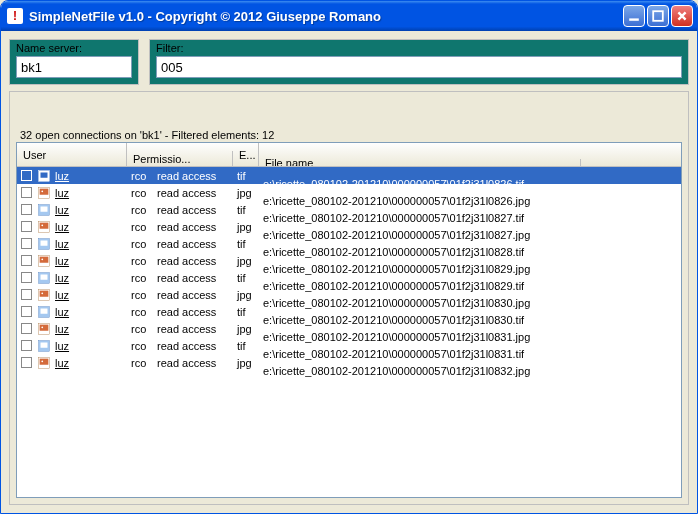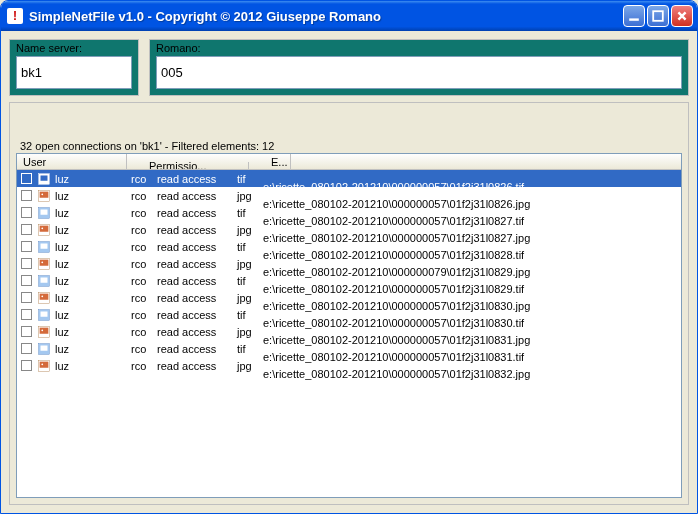--- a/index.html
+++ b/index.html
@@ -78,21 +78,21 @@
     flex-direction: column;
   }
   .field-group.name { width: 130px; }
   .field-group.filter { flex: 1; }
   .field-label { font-size: 11px; color: #000; margin-bottom: 2px; }
   .field-input {
     border: 1px solid #7f9db9;
     background: #fff;
     font-size: 13px;
     padding: 2px 4px;
-    height: 33px;
+    height: 22px;
     font-family: Tahoma, Arial, sans-serif;
   }
   .list-group {
     flex: 1;
     border: 1px solid #bfbfbf;
     padding: 2px 6px 6px 6px;
     display: flex;
     flex-direction: column;
     position: relative;
   }
@@ -111,24 +111,23 @@
   .listview {
     flex: 1;
     border: 1px solid #7f9db9;
     background: #fff;
     display: flex;
     flex-direction: column;
     overflow: hidden;
   }
   .headers {
     display: flex;
-    height: 16px;
+    height: 24px;
     background: linear-gradient(to bottom, #fefefe, #ece9d8);
     border-bottom: 1px solid #c0c0c0;
-    gap: 16px;
   }
   .hcol {
     border-right: 1px solid #c0c0c0;
     padding: 2px 6px;
     font-size: 11px;
     color: #000;
     overflow: hidden;
     white-space: nowrap;
     text-overflow: ellipsis;
     display: flex;
@@ -145,21 +144,21 @@
   }
   .row.sel { background: #316ac5; color: #fff; }
   .cell {
     padding: 0 4px;
     font-size: 11px;
     overflow: hidden;
     white-space: nowrap;
     display: flex;
     align-items: center;
   }
-  .cell.c-user { gap: 2px; }
+  .cell.c-user { gap: 2px; text-decoration: underline; }
   .cell .cb {
     width: 11px; height: 11px;
     border: 1px solid #888;
     background: #fff;
     margin-right: 3px;
     flex-shrink: 0;
   }
   .row.sel .cell .cb { border-color:#fff; background:transparent; }
   .file-icon {
     width: 14px; height: 14px;
@@ -207,21 +206,21 @@
     </div>
   </div>
 
   <div class="content">
     <div class="top-row">
       <div class="field-group name">
         <div class="field-label">Name server:</div>
         <input class="field-input" value="bk1" style="">
       </div>
       <div class="field-group filter">
-        <div class="field-label">Romano:</div>
+        <div class="field-label">Filter:</div>
         <input class="field-input" value="005" style="">
       </div>
     </div>
 
     <div class="list-group">
       <div class="list-group-label">32 open connections on 'bk1' - Filtered elements: 12</div>
       <div class="listview">
         <div class="headers">
           <div class="hcol c-user">User</div>
           <div class="hcol c-perm">Permissio...</div>
@@ -320,21 +319,21 @@
                     <rect x="2" y="2" width="12" height="12" fill="#fff" stroke="#b08050" stroke-width="0.5"></rect>
                     <rect x="3" y="3" width="10" height="7" fill="#d46a3a"></rect>
                     <circle cx="6" cy="6" r="1" fill="#fff"></circle>
                   </svg>
                 </span>
                 <span>luz</span>
               </div>
               <div class="cell c-user2">rco</div>
               <div class="cell c-perm">read access</div>
               <div class="cell c-ext">jpg</div>
-              <div class="cell c-file">e:\ricette_080102-201210\000000079\01f2j31l0829.jpg</div>
+              <div class="cell c-file">e:\ricette_080102-201210\000000057\01f2j31l0829.jpg</div>
             </div>
             <div class="row">
               <div class="cell c-user">
                 <span class="cb"></span>
                 <span class="file-icon">
                   <svg viewBox="0 0 16 16">
                     <rect x="2" y="2" width="12" height="12" fill="#a4c8f0" stroke="#5080c0" stroke-width="0.5"></rect>
                     <rect x="4" y="4" width="8" height="6" fill="#fff"></rect>
                   </svg>
                 </span>

